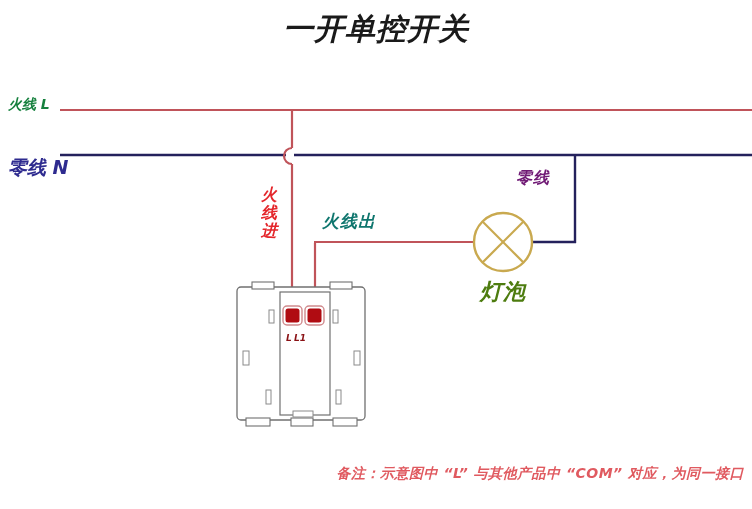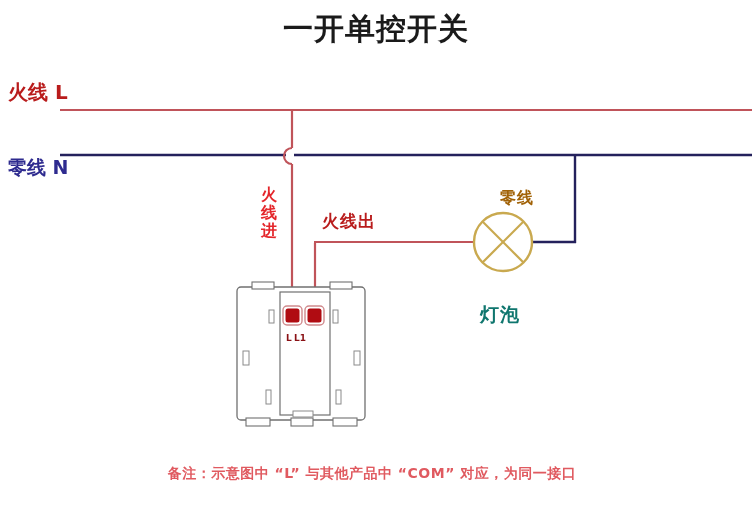--- a/index.html
+++ b/index.html
@@ -22,35 +22,36 @@
     left: 0;
     top: 0;
     width: 752px;
     height: 509px;
   }
   .lbl {
     position: absolute;
     white-space: nowrap;
     line-height: 1;
     font-weight: bold;
+    font-style: italic;
   }
   #page-title {
     left: 0;
     top: 14px;
     width: 752px;
     text-align: center;
     font-size: 30px;
     color: #1a1a1a;
     letter-spacing: 1px;
   }
   #label-live-main {
     left: 8px;
-    top: 82px;
-    font-size: 20px;
-    color: #b91c1c;
+    top: 97px;
+    font-size: 14px;
+    color: #15803d;
   }
   #label-neutral-main {
     left: 8px;
     top: 140px;
     font-size: 19px;
     color: #2e2b8f;
     margin-top: 18px;
   }
   #label-live-in {
     left: 261px;
@@ -59,56 +60,54 @@
     color: #e4262b;
     width: 17px;
     line-height: 18px;
     white-space: normal;
     text-align: left;
   }
   #label-live-out {
     left: 322px;
     top: 213px;
     font-size: 17px;
-    color: #b91c1c;
+    color: #0f766e;
     letter-spacing: 1px;
   }
   #label-neutral-branch {
-    left: 500px;
+    left: 516px;
     top: 170px;
     font-size: 16px;
-    color: #a16207;
+    color: #701a75;
     letter-spacing: 1px;
-    margin-top: 20px;
   }
   #label-lamp {
     left: 480px;
     top: 281px;
-    font-size: 19px;
-    color: #0f766e;
+    font-size: 22px;
+    color: #4d7c0f;
     letter-spacing: 1px;
-    margin-top: 24px;
   }
   #terminal-label-l {
     left: 286px;
     top: 334px;
     font-size: 9px;
     color: #8a1115;
   }
   #terminal-label-l1 {
     left: 294px;
     top: 334px;
     font-size: 9px;
     color: #8a1115;
   }
   #footnote {
     left: 0;
     top: 466px;
     width: 744px;
-    text-align: center;
+    text-align: right;
     font-size: 14px;
     color: #e05a60;
     letter-spacing: 0.5px;
   }
 </style>
 </head>
 <body>
 
 <div id="diagram-root">
 

